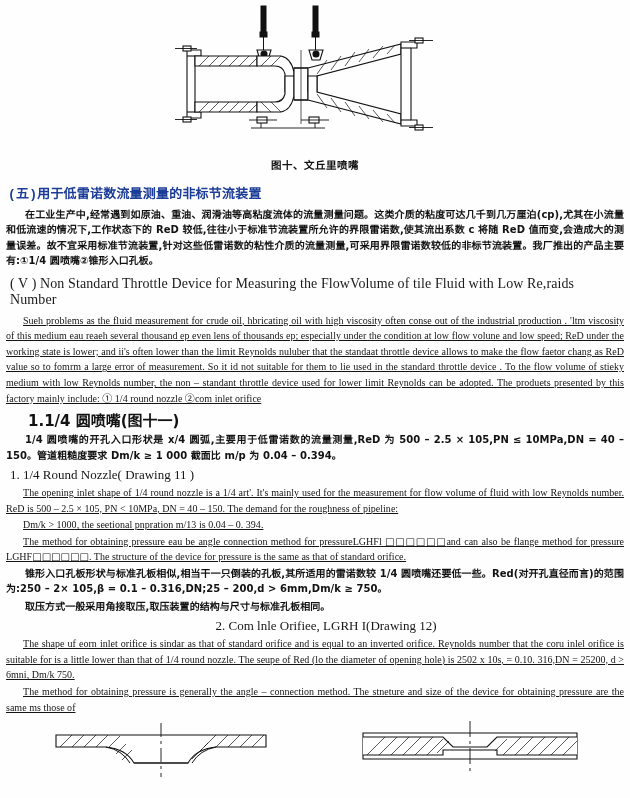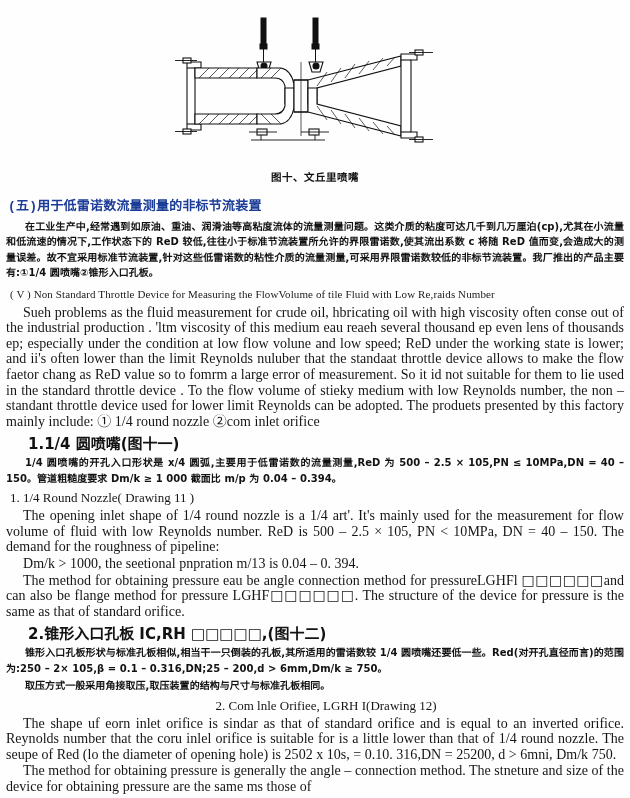--- a/index.html
+++ b/index.html
@@ -24,21 +24,21 @@
     height: 798px;
     background: #fefefe;
     box-sizing: border-box;
     padding: 0 6px;
   }
 
   
   .fig-top {
     width: 100%;
     text-align: center;
-    padding-top: 16px;
+    padding-top: 4px;
   }
   .fig-top svg { display: block; margin: 0 auto; }
 
   .fig-caption {
     text-align: center;
     font-family: "DejaVu Sans", "Liberation Sans", sans-serif;
     font-size: 10.5px;
     font-weight: bold;
     letter-spacing: 0.5px;
     color: #111;
@@ -50,45 +50,46 @@
     color: #1b3c97;
     font-family: Liberation Mono, monospace;
     font-weight: bold;
     font-size: 13px;
     letter-spacing: 0.2px;
     margin: 11px 0 5px 2px;
     border-bottom: 0;
   }
 
   .heading-en {
-    font-size: 11px;
+    font-size: 14px;
     margin: 7px 0 5px 4px;
     letter-spacing: 0.1px;
   }
 
   
   .para-cn {
     font-family: "DejaVu Sans", "Liberation Sans", sans-serif;
     font-size: 10px;
     font-weight: bold;
     line-height: 15.4px;
     text-align: justify;
     margin: 0 0 2px 0;
     letter-spacing: 0.05px;
     color: #121212;
   }
   .para-cn.indent { text-indent: 19px; }
 
   .para-en {
-    font-size: 14px;
+    font-size: 10px;
     line-height: 15.6px;
     text-align: justify;
     margin: 0 0 1px 0;
     letter-spacing: 0.02px;
     color: #151515;
+    text-decoration: underline;
   }
   .para-en.indent { text-indent: 17px; }
 
   .sub-heading-cn {
     font-family: "DejaVu Sans", "Liberation Sans", sans-serif;
     font-size: 15px;
     font-weight: bold;
     margin: 3px 0 2px 22px;
     color: #121212;
   }
@@ -236,21 +237,20 @@
 
   <p class="para-cn indent">1/4 圆喷嘴的开孔入口形状是 x/4 圆弧,主要用于低雷诺数的流量测量,ReD 为 500 – 2.5 × 105,PN ≤ 10MPa,DN = 40 – 150。管道粗糙度要求 Dm/k ≥ 1 000 截面比 m/p 为 0.04 – 0.394。</p>
 
 
   <div class="sub-heading-en">1. 1/4 Round Nozzle( Drawing 11 )</div>
 
   <p class="para-en indent">The opening inlet shape of 1/4 round nozzle is a 1/4 art'. It's mainly used for the measurement for flow volume of fluid with low Reynolds number. ReD is 500 – 2.5 × 105, PN &lt; 10MPa, DN = 40 – 150. The demand for the roughness of pipeline:</p>
   <p class="para-en indent">Dm/k &gt; 1000, the seetional pnpration m/13 is 0.04 – 0. 394.</p>
   <p class="para-en indent"><span>The method for obtaining pressure eau be angle connection method for pressureLGHFl </span><span class="box-glyph">□□□□□□</span><span>and can also be flange method for pressure LGHF</span><span class="box-glyph">□□□□□□</span><span>. The structure of the device for pressure is the same as that of standard orifice.</span></p>
 
-  <div class="sub-heading-cn"><span>2.锥形入口孔板 IC,RH </span><span class="box-glyph">□□□□□</span><span>,(图十二)</span></div>
 
   <p class="para-cn indent">锥形入口孔板形状与标准孔板相似,相当干一只倒装的孔板,其所适用的雷诺数较 1/4 圆喷嘴还要低一些。Red(对开孔直径而言)的范围为:250 – 2× 105,β = 0.1 – 0.316,DN;25 – 200,d &gt; 6mm,Dm/k ≥ 750。</p>
   <p class="para-cn indent">取压方式一般采用角接取压,取压装置的结构与尺寸与标准孔板相同。</p>
 
   <div class="sub-heading-en ind">2. Com lnle Orifiee, LGRH I(Drawing 12)</div>
 
   <p class="para-en indent">The shape uf eorn inlet orifice is sindar as that of standard orifice and is equal to an inverted orifice. Reynolds number that the coru inlel orifice is suitable for is a little lower than that of 1/4 round nozzle. The seupe of Red (lo the diameter of opening hole) is 2502 x 10s, = 0.10. 316,DN = 25200, d &gt; 6mni, Dm/k 750.</p>
   <p class="para-en indent">The  method for obtaining pressure is generally the angle – connection method. The stneture and size of the device for obtaining pressure are the same ms those of</p>
 
   <div class="fig-row">

